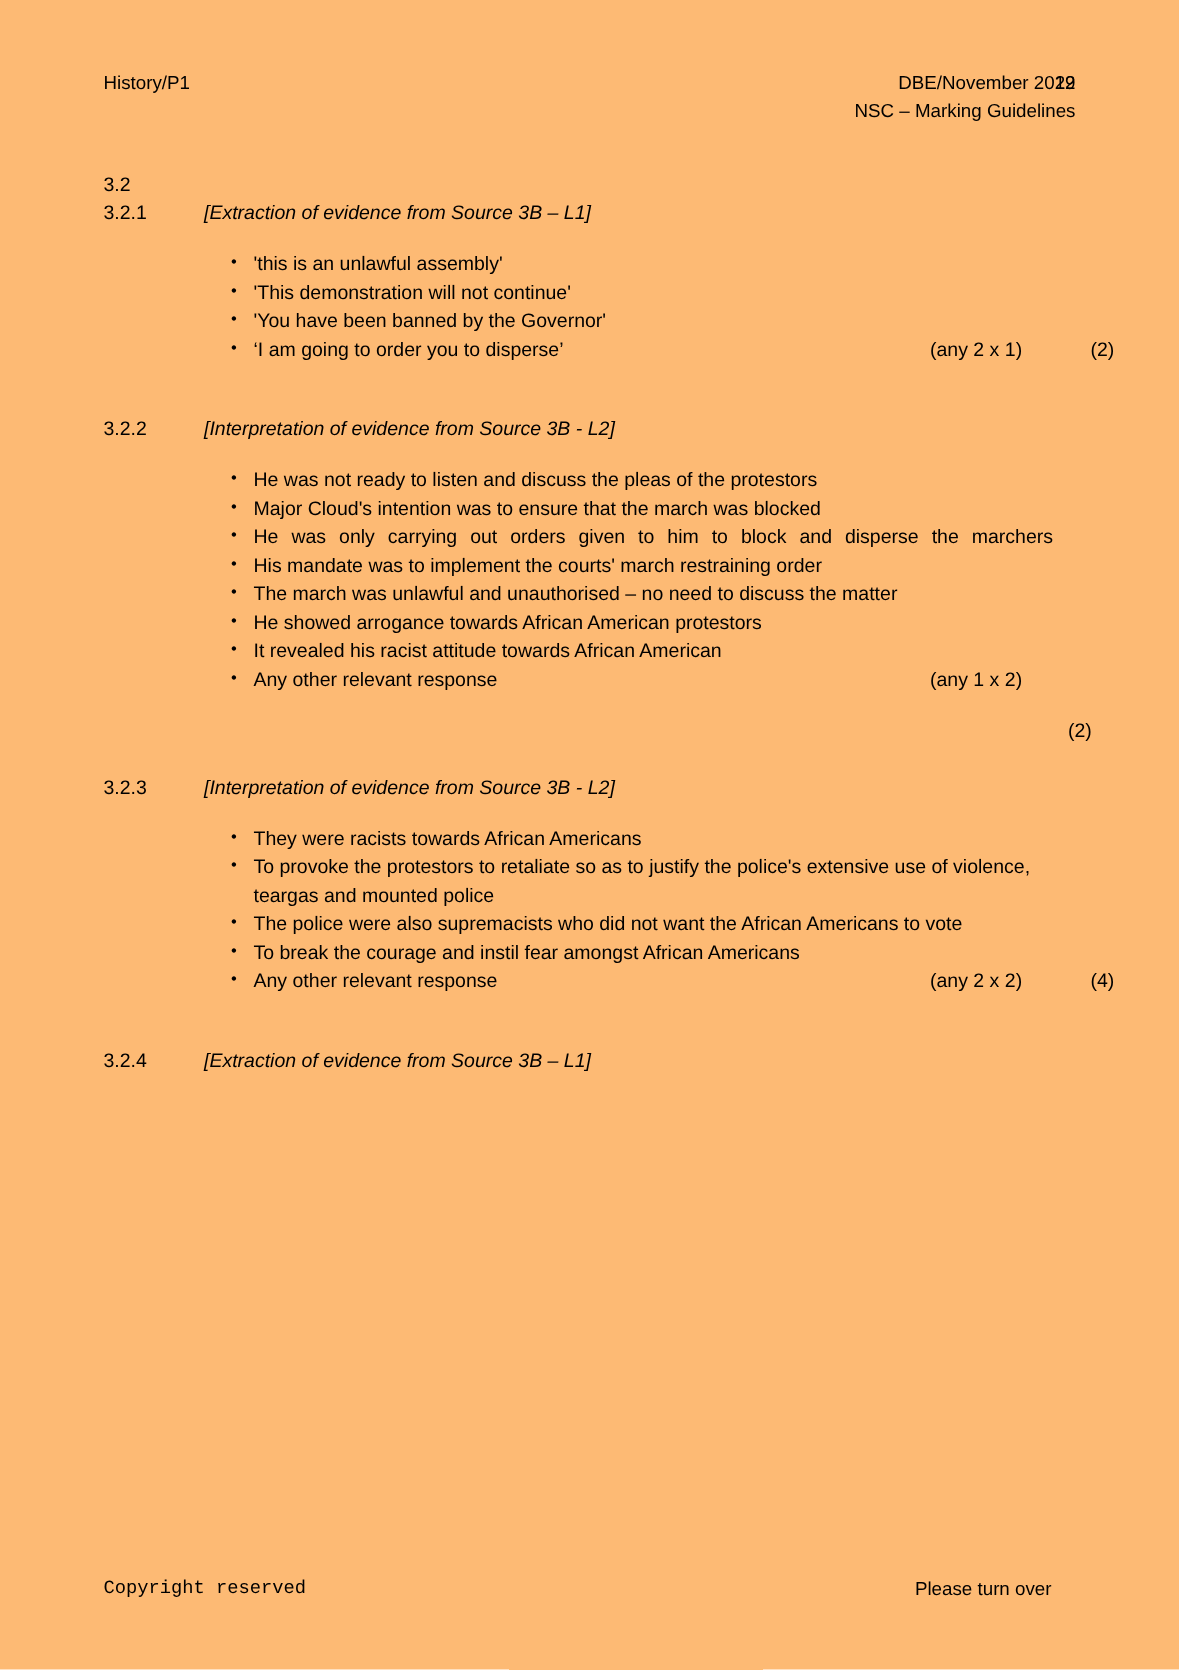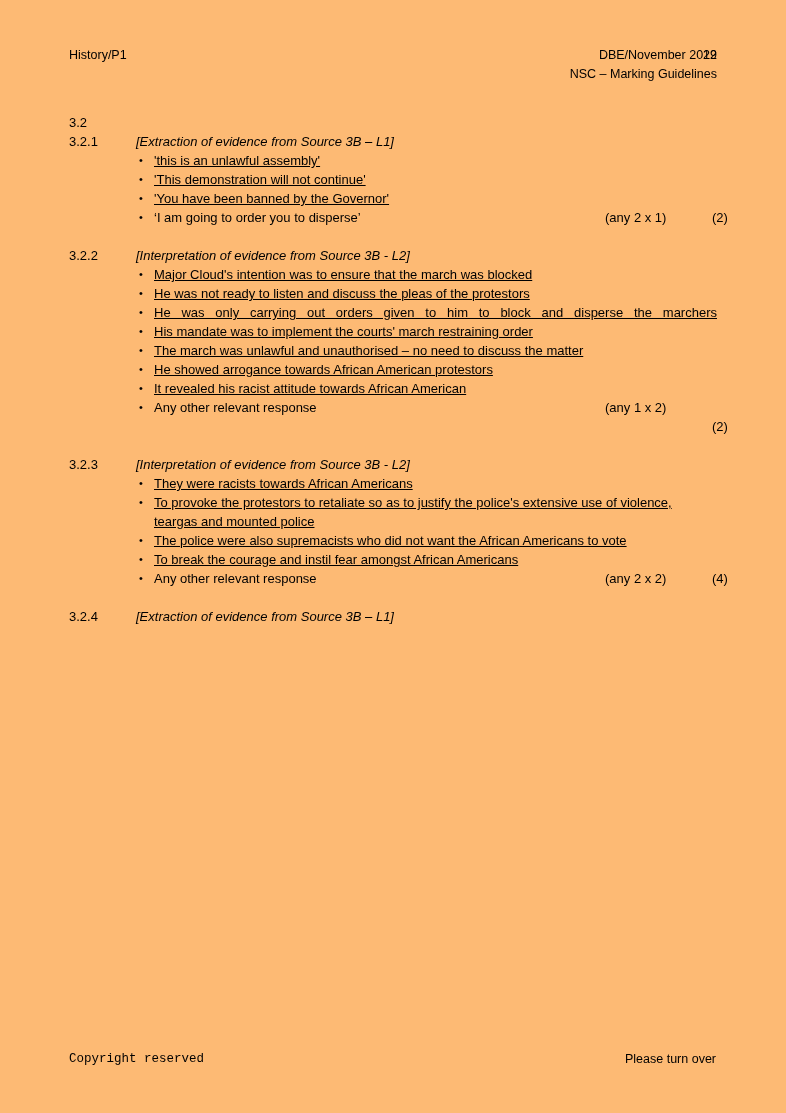--- a/index.html
+++ b/index.html
@@ -85,23 +85,22 @@
     white-space: nowrap;
   }
   .q-title {
     margin-left: 67px;
     font-style: italic;
     white-space: nowrap;
   }
 
   ul.bullets {
     list-style: none;
-    margin: 0;
+    margin: 15px;
     padding: 0;
-    text-decoration: underline;
   }
   ul.bullets > li {
     position: relative;
     margin: 0;
     padding-left: 85px;
     padding-right: 0;
     min-height: 19px;
   }
   ul.bullets > li::before {
     content: "\2022";
@@ -155,21 +154,21 @@
   }
   .ftr-left {
     position: absolute;
     left: 0;
     top: 0;
     white-space: nowrap;
     font-family: Liberation Mono, monospace;
   }
   .ftr-right {
     position: absolute;
-    right: 1px;
+    right: 16px;
     top: 0;
     white-space: nowrap;
   }
 </style>
 </head>
 <body>
 
 <div class="page">
 
   <div class="page-header">
@@ -207,24 +206,24 @@
           </ul>
         </div>
         <div class="spacer-19"></div>
         <div class="qblock">
           <div class="q-head">
             <span class="q-num">3.2.2</span>
             <div class="q-title">[Interpretation of evidence from Source 3B - L2]</div>
           </div>
           <ul class="bullets">
             <li>
+              <span class="btext">He was not ready to listen and discuss the pleas of the protestors</span>
+            </li>
+            <li>
               <span class="btext">Major Cloud's intention was to ensure that the march was blocked</span>
-            </li>
-            <li>
-              <span class="btext">He was not ready to listen and discuss the pleas of the protestors</span>
             </li>
             <li>
               <span class="btext justify-all">He was only carrying out orders given to him to block and disperse the marchers</span>
             </li>
             <li>
               <span class="btext">His mandate was to implement the courts' march restraining order</span>
             </li>
             <li>
               <span class="btext">The march was unlawful and unauthorised – no need to discuss the matter</span>
             </li>

